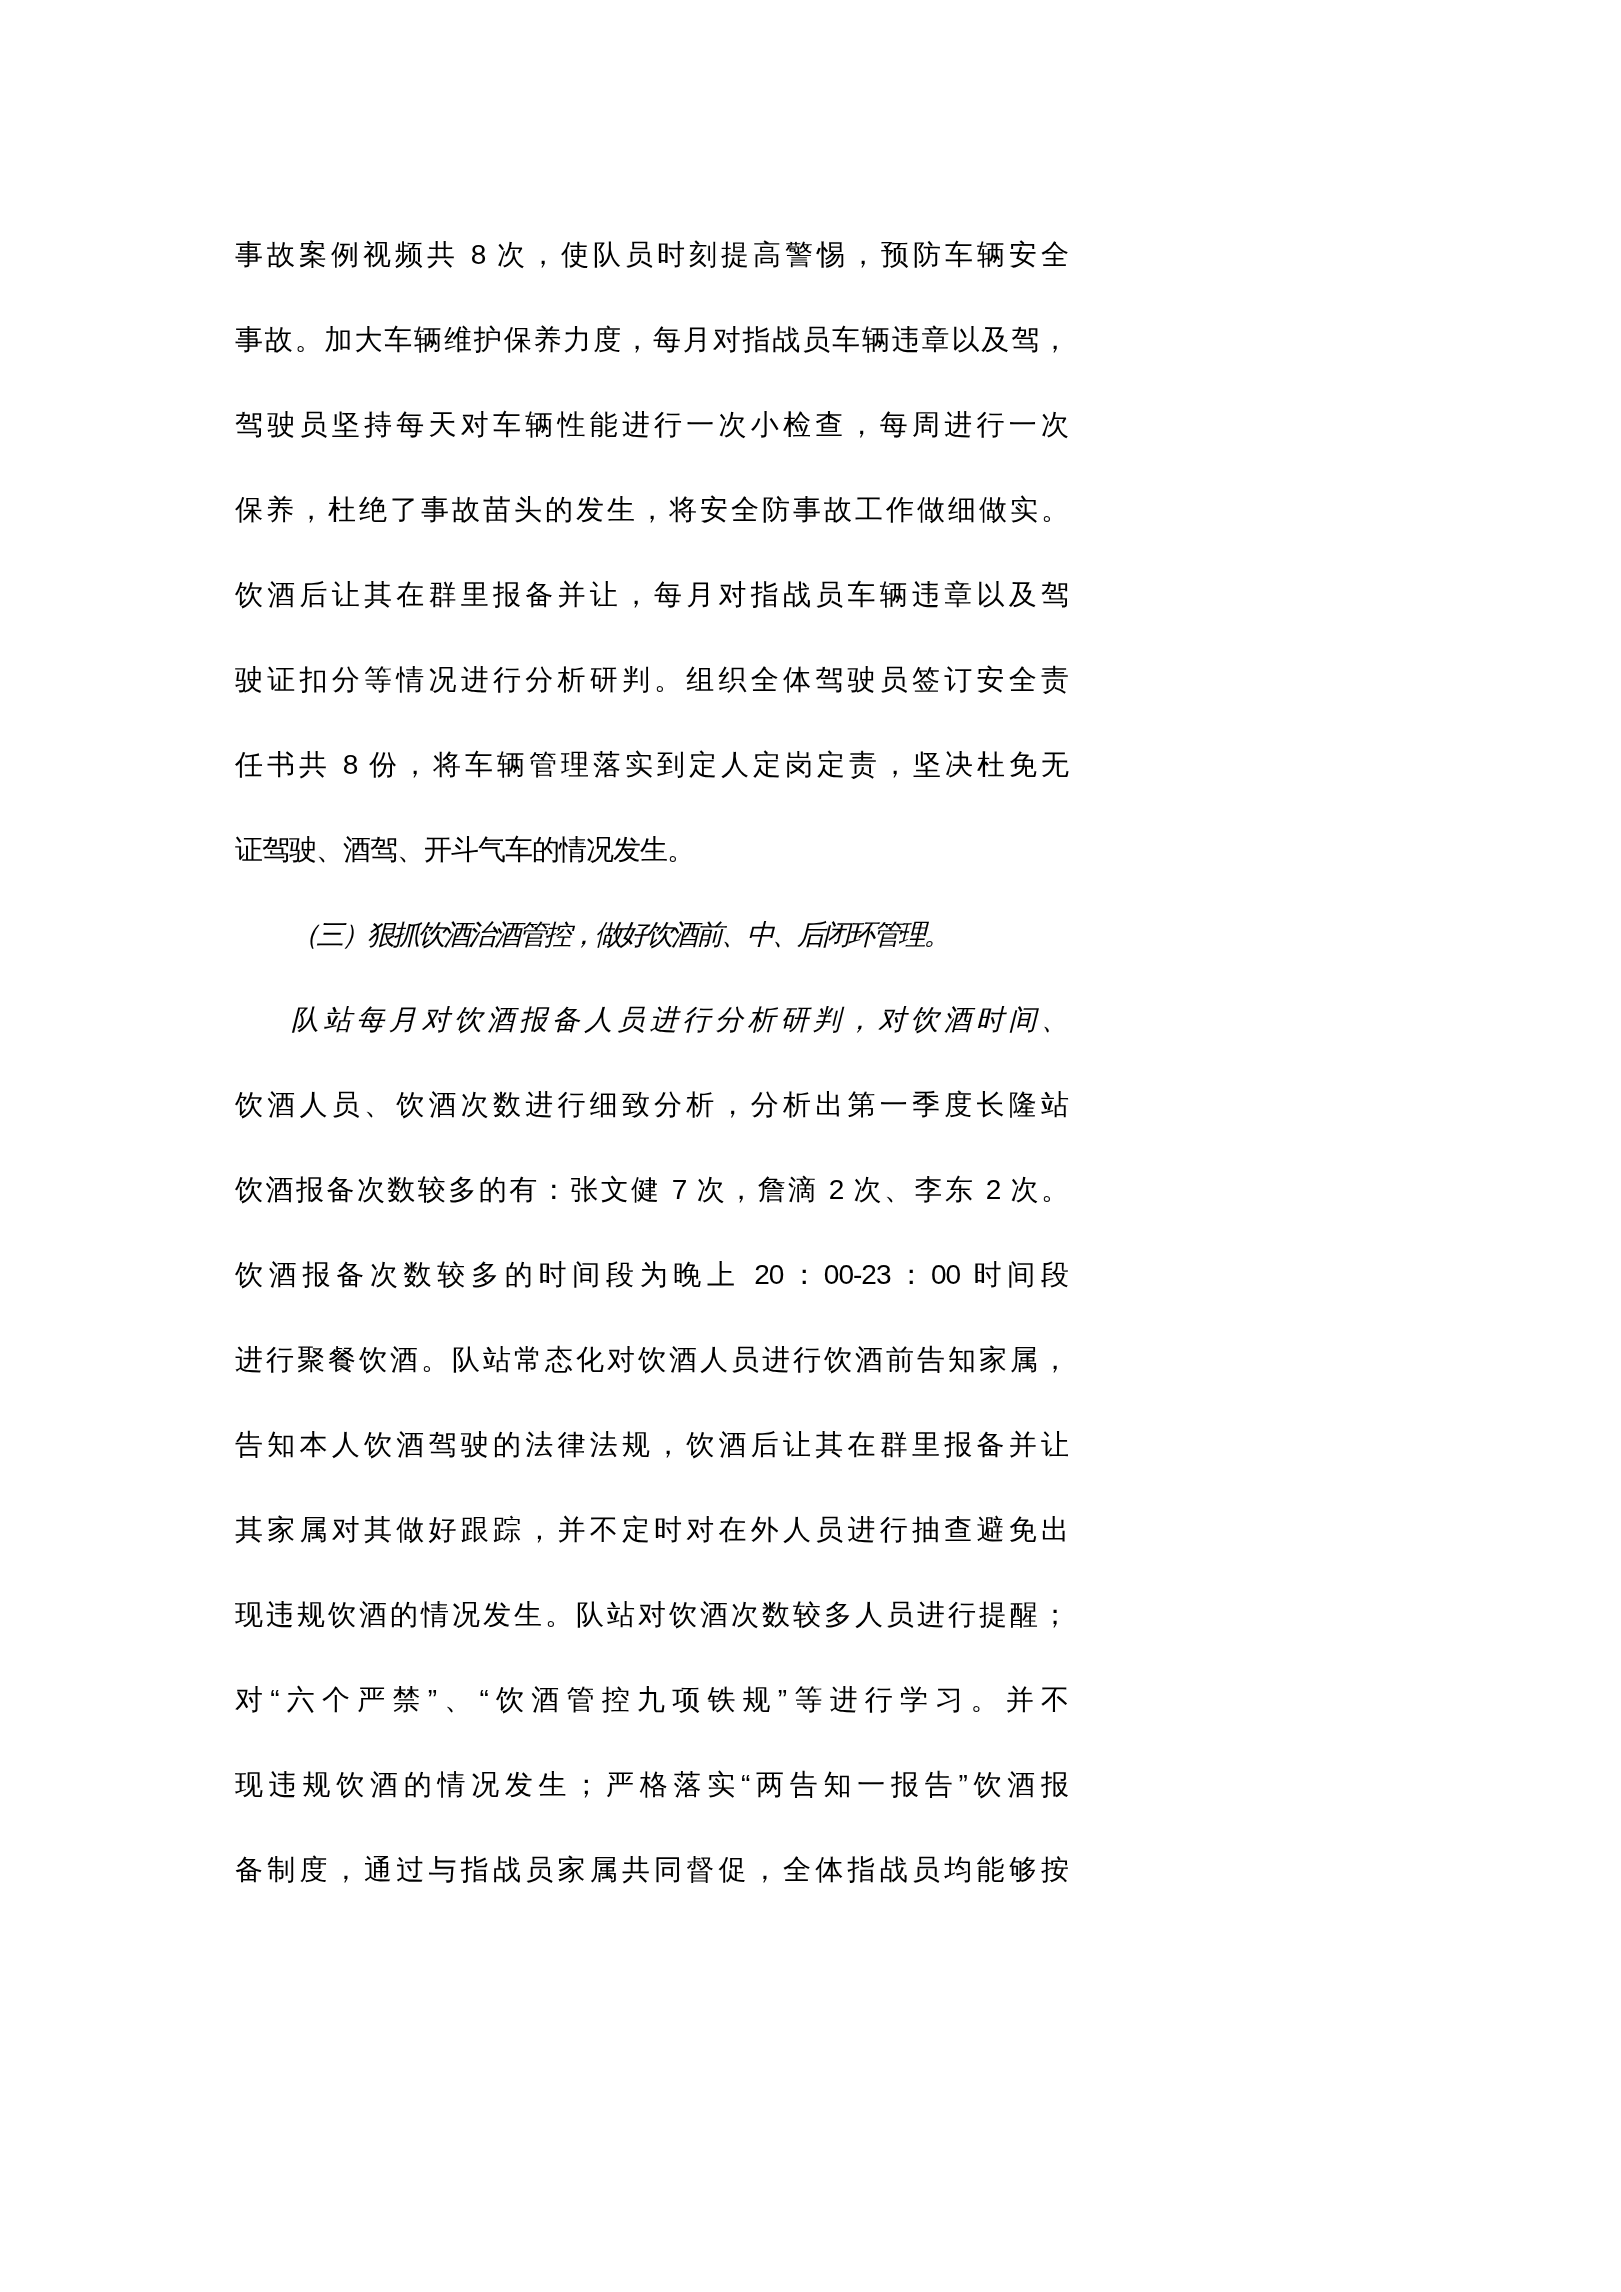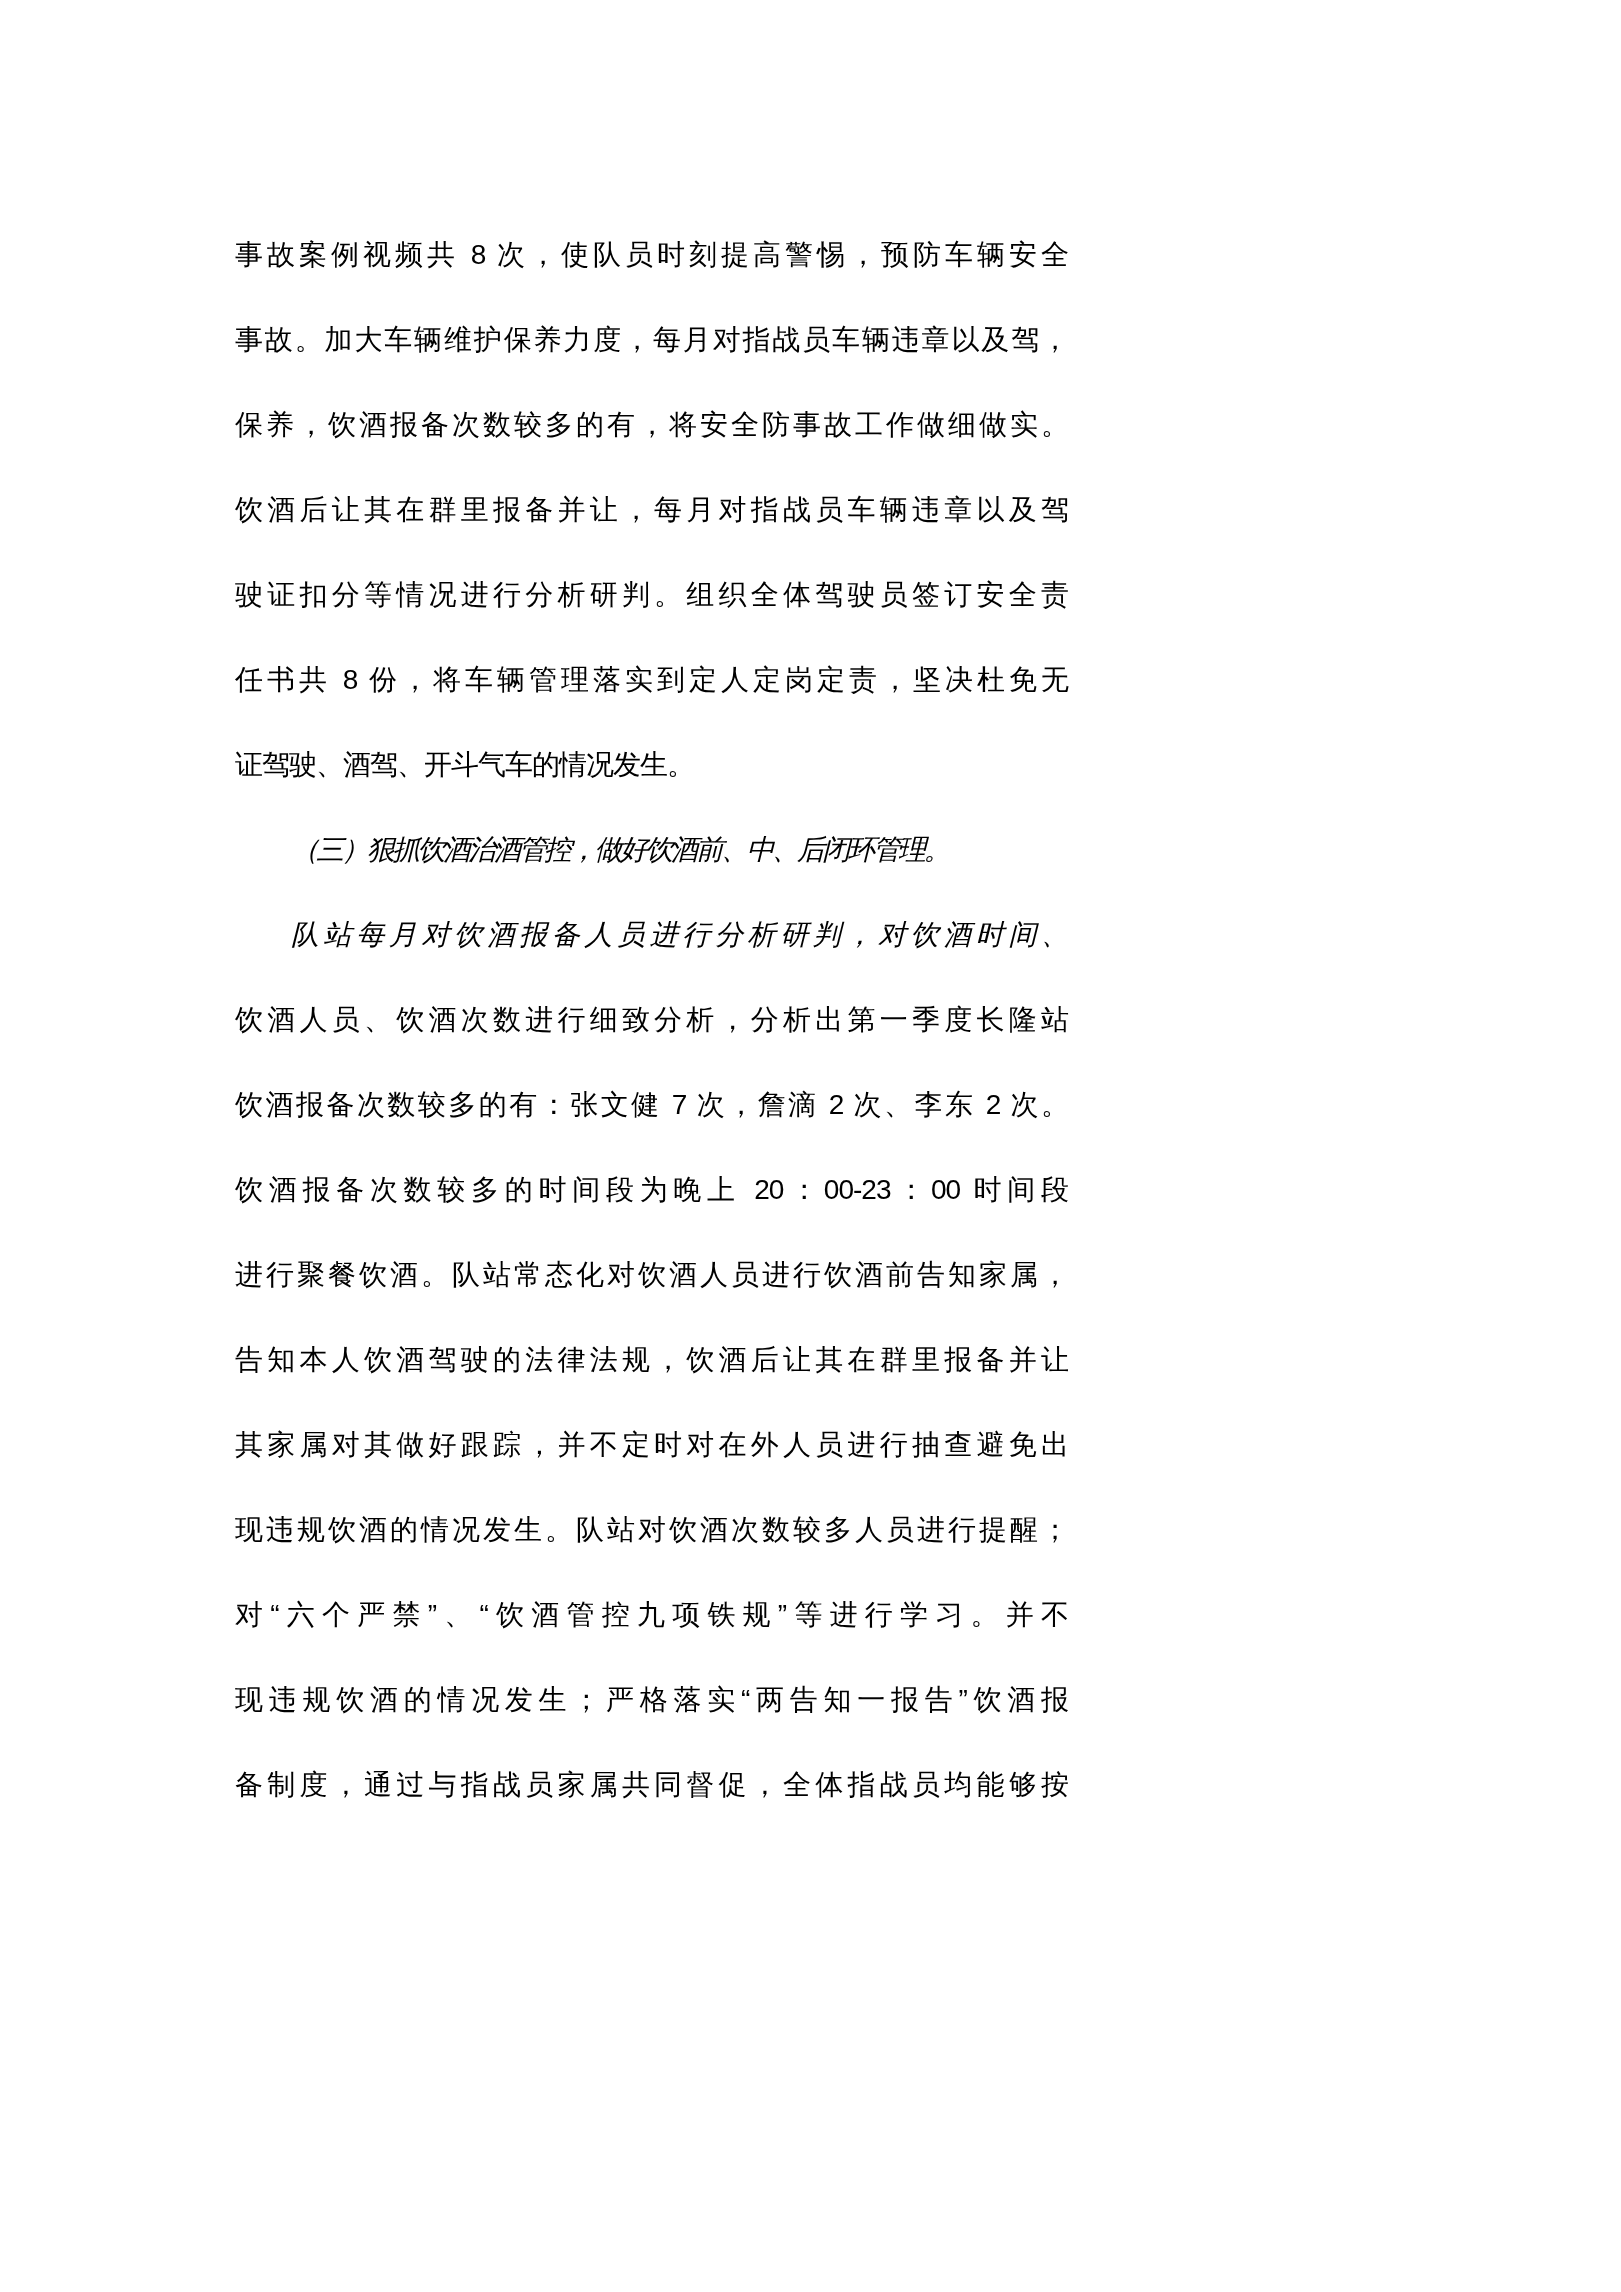--- a/index.html
+++ b/index.html
@@ -37,21 +37,22 @@
   .line.tight9 {
     letter-spacing: -2.7px;
   }
 </style>
 </head>
 <body>
 
 <div class="page">
   <div class="line">事故案例视频共 8 次，使队员时刻提高警惕，预防车辆安全</div>
   <div class="line">事故。加大车辆维护保养力度，每月对指战员车辆违章以及驾，</div>
-  <div class="line">保养，饮酒报备次数较多的有，将安全防事故工作做细做实。</div>
+  <div class="line">驾驶员坚持每天对车辆性能进行一次小检查，每周进行一次</div>
+  <div class="line">保养，杜绝了事故苗头的发生，将安全防事故工作做细做实。</div>
   <div class="line">饮酒后让其在群里报备并让，每月对指战员车辆违章以及驾</div>
   <div class="line">驶证扣分等情况进行分析研判。组织全体驾驶员签订安全责</div>
   <div class="line">任书共 8 份，将车辆管理落实到定人定岗定责，坚决杜免无</div>
   <div class="line end">证驾驶、酒驾、开斗气车的情况发生。</div>
   <div class="line end indent tight9">（三）狠抓饮酒治酒管控，做好饮酒前、中、后闭环管理。</div>
   <div class="line indent">队站每月对饮酒报备人员进行分析研判，对饮酒时间、</div>
   <div class="line">饮酒人员、饮酒次数进行细致分析，分析出第一季度长隆站</div>
   <div class="line">饮酒报备次数较多的有：张文健 7 次，詹滴 2 次、李东 2 次。</div>
   <div class="line">饮酒报备次数较多的时间段为晚上 20：00-23：00 时间段</div>
   <div class="line">进行聚餐饮酒。队站常态化对饮酒人员进行饮酒前告知家属，</div>

